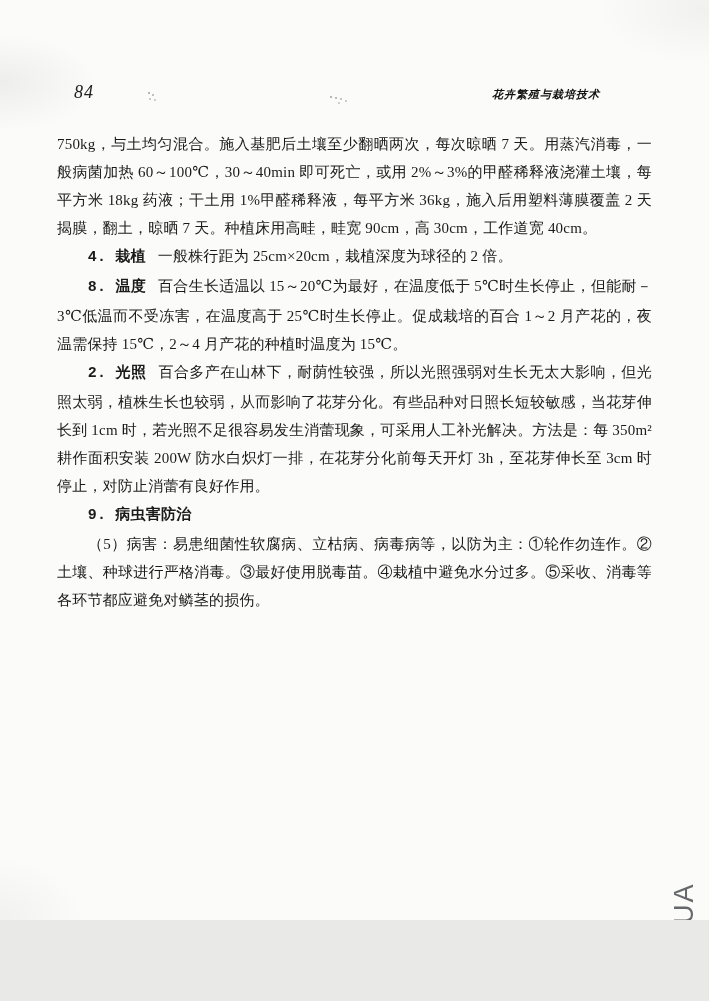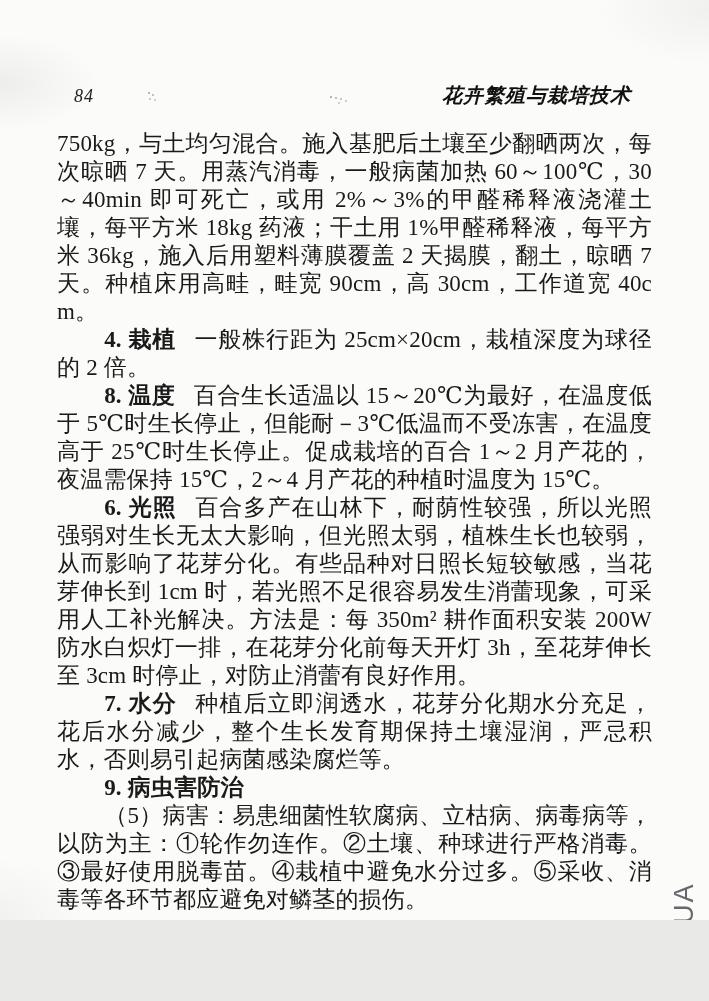--- a/index.html
+++ b/index.html
@@ -30,22 +30,22 @@
     align-items: baseline;
   }
   .pageno {
     margin-left: 17px;
     font-size: 18px;
     font-style: italic;
     letter-spacing: 1px;
     color: #222;
   }
   .htitle {
-    margin-right: 21px;
-    font-size: 20px;
+    margin-right: 52px;
+    font-size: 11px;
     font-weight: 700;
     font-style: italic;
     letter-spacing: 1px;
     color: #111;
   }
   .speck {
     position: absolute;
     width: 2px; height: 2px;
     background: #9f9f9d;
     border-radius: 50%;
@@ -53,31 +53,32 @@
   .speck.s1 { left: 148px; top: 92px; box-shadow: 4px 2px 0 #aeaeac, 1px 6px 0 #b8b8b6, 6px 7px 0 #c0c0be; }
   .speck.s2 { left: 330px; top: 96px; box-shadow: 5px 1px 0 #aaaaa8, 10px 2px 0 #b2b2b0, 15px 4px 0 #bcbcba, 8px 6px 0 #c2c2c0; }
   .body-text {
     position: absolute;
     top: 130px;
     left: 57px;
     width: 595px;
   }
   .para {
     margin: 0;
-    font-size: 23px;
+    font-size: 15px;
     line-height: 28px;
     text-align: justify;
     text-align-last: left;
     letter-spacing: 0.2px;
     word-break: break-all;
   }
   .para.indent { text-indent: 2.05em; }
   .para .label {
     font-weight: 700;
     margin-right: 0.8em;
+    font-family: Liberation Mono, monospace;
   }
   .para.heading .label { margin-right: 12px; }
   .watermark {
     position: absolute;
     left: 634px;
     top: 925px;
     width: 100px;
     height: 30px;
     line-height: 30px;
     text-align: center;
@@ -102,22 +103,21 @@
   <div class="running-head">
     <span class="pageno">84</span>
     <span class="htitle">花卉繁殖与栽培技术</span>
   </div>
 
   <div class="body-text">
     <div>
         <p class="para"><span>750kg，与土均匀混合。施入基肥后土壤至少翻晒两次，每次晾晒 7 天。用蒸汽消毒，一般病菌加热 60～100℃，30～40min 即可死亡，或用 2%～3%的甲醛稀释液浇灌土壤，每平方米 18kg 药液；干土用 1%甲醛稀释液，每平方米 36kg，施入后用塑料薄膜覆盖 2 天揭膜，翻土，晾晒 7 天。种植床用高畦，畦宽 90cm，高 30cm，工作道宽 40cm。</span></p>
         <p class="para indent"><span class="label">4. 栽植</span><span>一般株行距为 25cm×20cm，栽植深度为球径的 2 倍。</span></p>
         <p class="para indent"><span class="label">8. 温度</span><span>百合生长适温以 15～20℃为最好，在温度低于 5℃时生长停止，但能耐－3℃低温而不受冻害，在温度高于 25℃时生长停止。促成栽培的百合 1～2 月产花的，夜温需保持 15℃，2～4 月产花的种植时温度为 15℃。</span></p>
-        <p class="para indent"><span class="label">6. 光照</span><span>百合多产在山林下，耐荫性较强，所以光照强弱对生长无太大影响，但光照太弱，植株生长也较弱，从而影响了花芽分化。有些品种对日照长短较敏感，当花芽伸长到 1cm 时，若光照不足很容易发生消蕾现象，可采用人工补光解决。方法是：每 350m² 耕作面积安装 200W 防水白炽灯一排，在花芽分化前每天开灯 3h，至花芽伸长至 3cm 时停止，对防止消蕾有良好作用。</span></p>
-        <p class="para indent"><span class="label">7. 水分</span><span>种植后立即润透水，花芽分化期水分充足，花后水分减少，整个生长发育期保持土壤湿润，严忌积水，否则易引起病菌感染腐烂等。</span></p>
+        <p class="para indent"><span class="label">2. 光照</span><span>百合多产在山林下，耐荫性较强，所以光照强弱对生长无太大影响，但光照太弱，植株生长也较弱，从而影响了花芽分化。有些品种对日照长短较敏感，当花芽伸长到 1cm 时，若光照不足很容易发生消蕾现象，可采用人工补光解决。方法是：每 350m² 耕作面积安装 200W 防水白炽灯一排，在花芽分化前每天开灯 3h，至花芽伸长至 3cm 时停止，对防止消蕾有良好作用。</span></p>
         <p class="para indent heading"><span class="label">9. 病虫害防治</span></p>
         <p class="para indent"><span>（5）病害：易患细菌性软腐病、立枯病、病毒病等，以防为主：①轮作勿连作。②土壤、种球进行严格消毒。③最好使用脱毒苗。④栽植中避免水分过多。⑤采收、消毒等各环节都应避免对鳞茎的损伤。</span></p>
       </div>
   </div>
 
   <div class="watermark">MSHUA</div>
 
 </div>
 
 </body></html>

